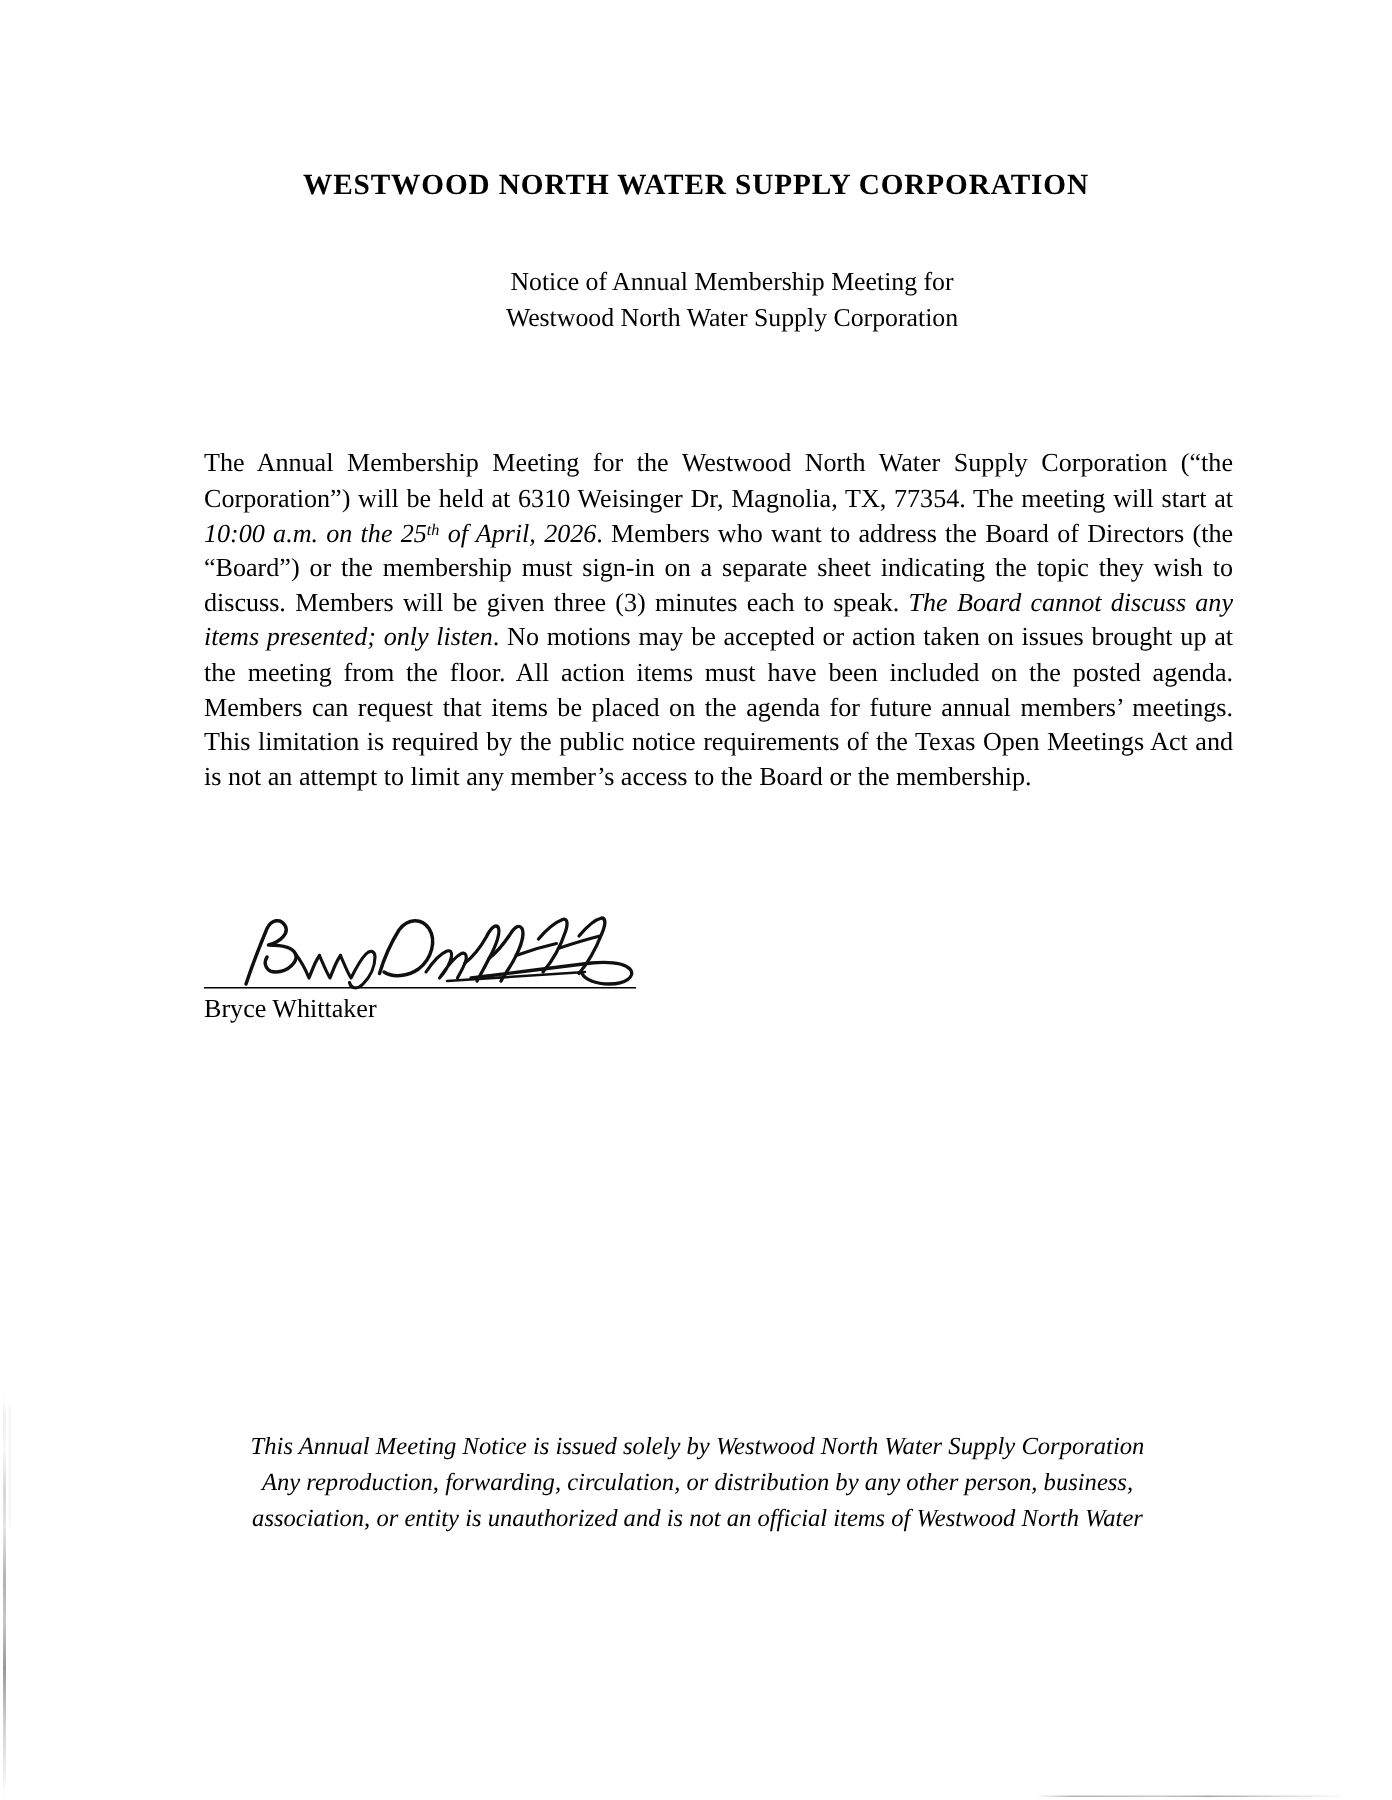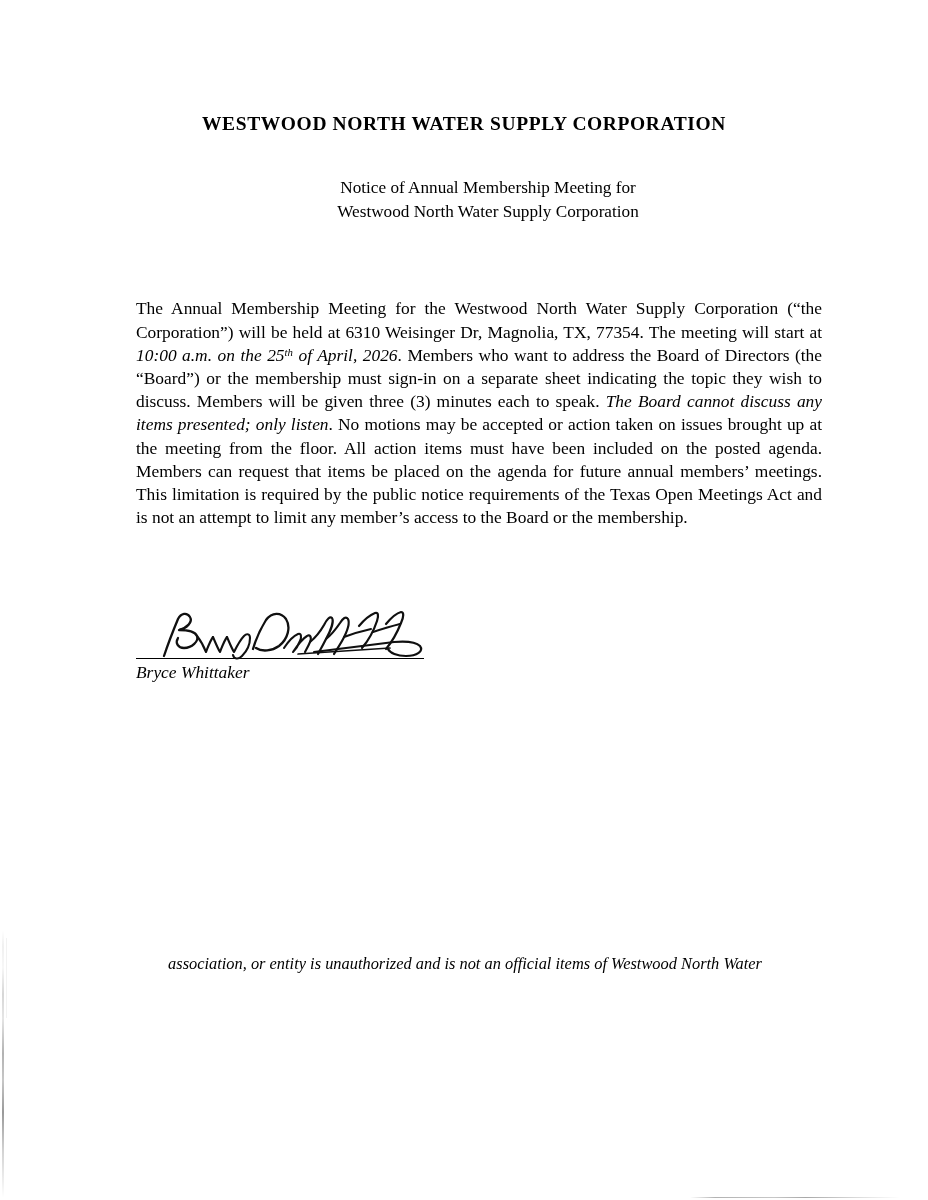--- a/index.html
+++ b/index.html
@@ -67,21 +67,20 @@
     vertical-align: 0.42em;
     line-height: 0;
   }
 
   
   .signature-area {
     position: absolute;
     top: 608px;
     left: 136px;
     width: 300px;
-    font-style: italic;
   }
   .signature-mark {
     display: block;
     width: 290px;
     height: 52px;
     margin-left: 18px;
   }
   .signature-rule {
     width: 288px;
     height: 0;
@@ -188,20 +187,22 @@
         <path d="M232 16 C237 10 243 5 247 4 C250 4 250 8 247 15 C243 25 237 35 232 41" stroke-width="2.2"></path>
         <path d="M160 44 C186 41 214 37 240 34 C252 33 262 34 266 38 C270 43 263 48 252 48 C243 48 236 45 234 41" stroke-width="2.2"></path>
         <path d="M144 46 C175 44 206 42 236 40" stroke-width="1.7"></path>
       </g>
     </svg>
     <div class="signature-rule"></div>
     <span class="signer-name">Bryce Whittaker</span>
   </div>
 
   <div class="footer-note">
+    <span class="footer-line">This Annual Meeting Notice is issued solely by Westwood North Water Supply Corporation</span>
+    <span class="footer-line">Any reproduction, forwarding, circulation, or distribution by any other person, business,</span>
     <span class="footer-line">association, or entity is unauthorized and is not an official items of Westwood North Water</span>
   </div>
 
   <div class="scan-edge-left"></div>
   <div class="scan-edge-left2"></div>
   <div class="scan-edge-bottom"></div>
 
 </div>
 
 </body></html>

